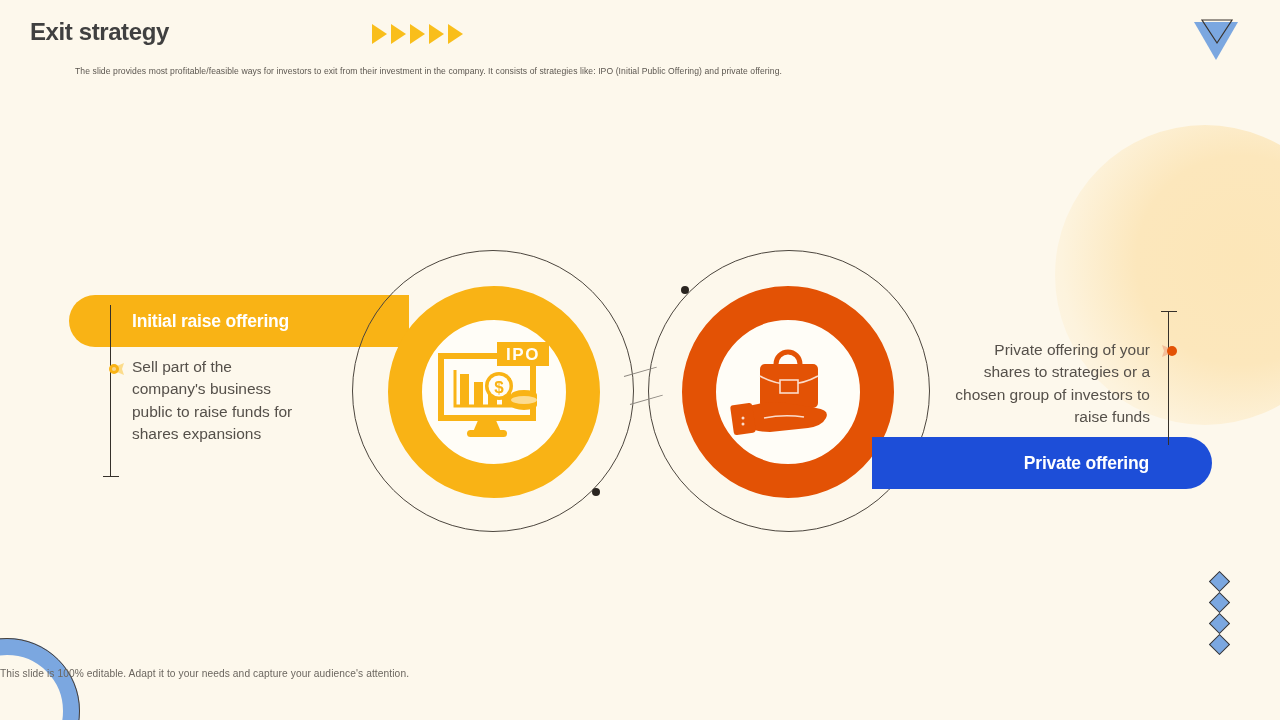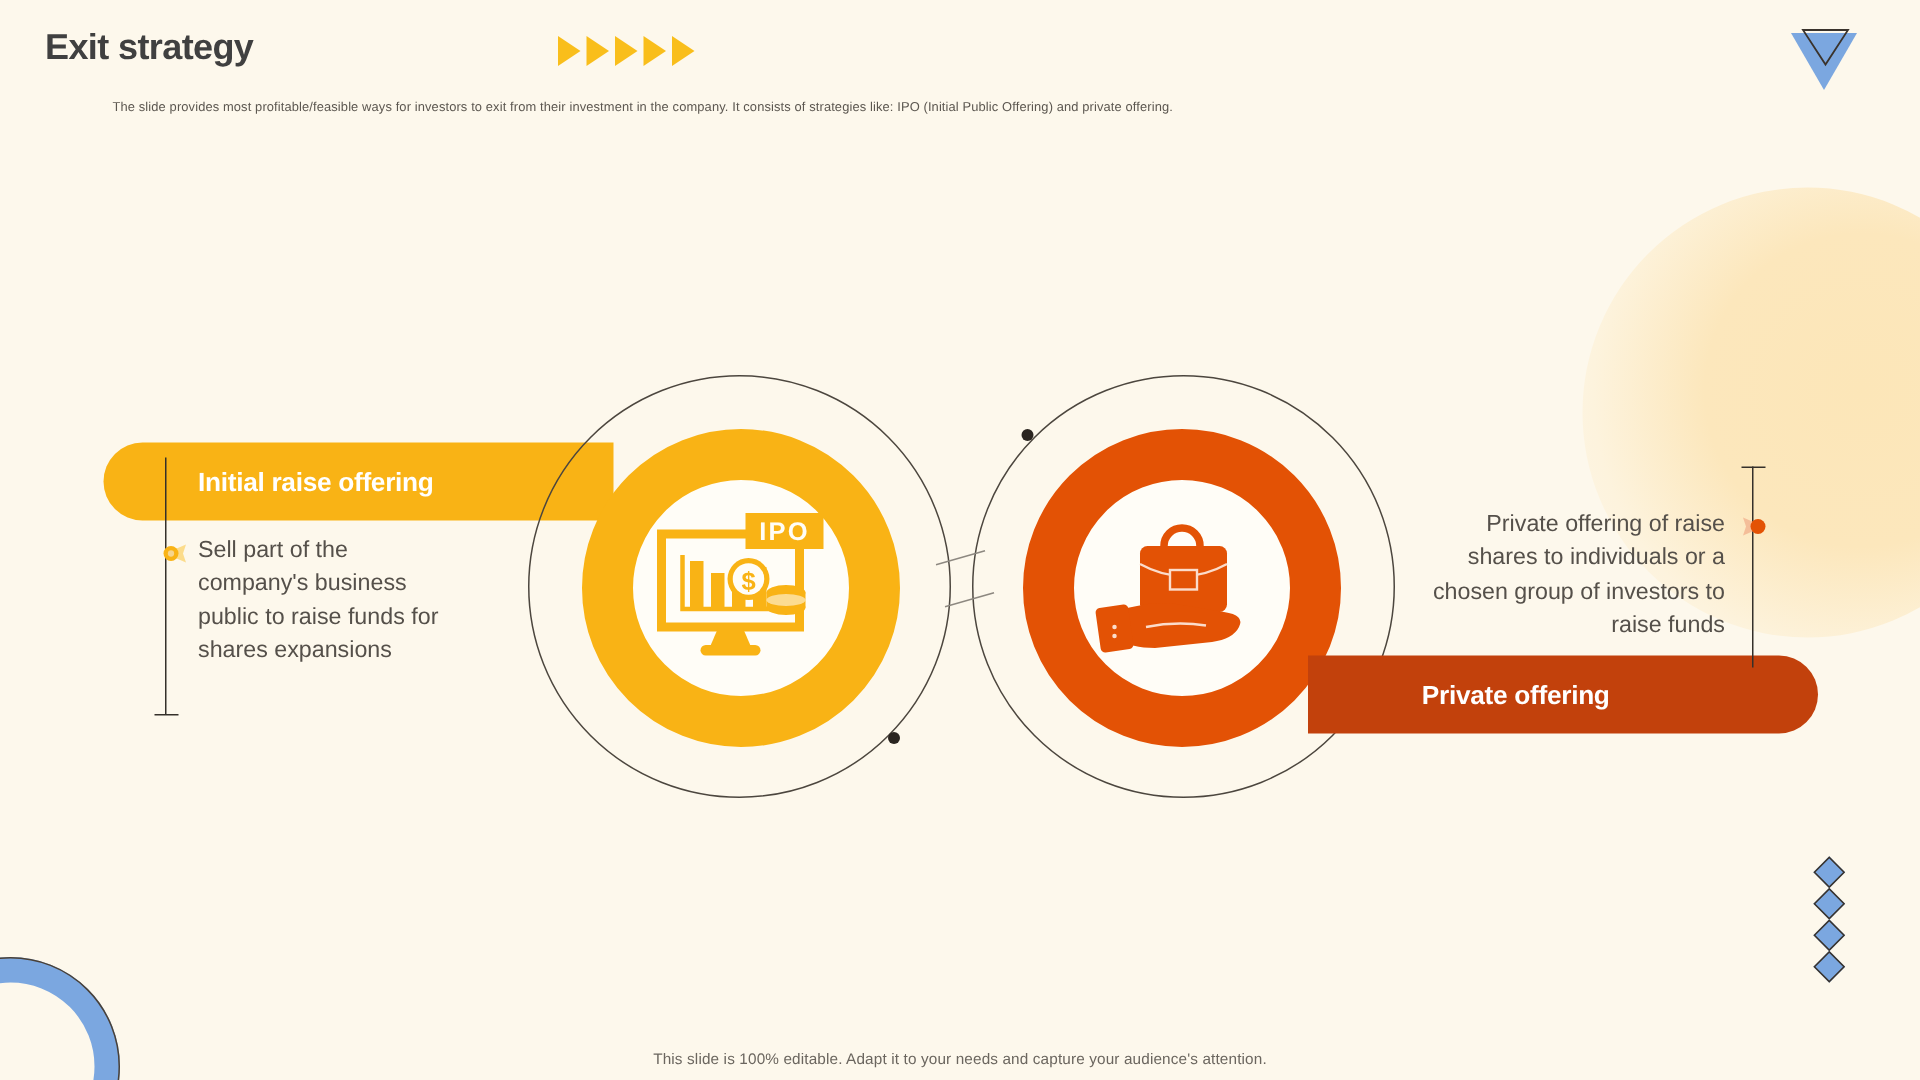--- a/index.html
+++ b/index.html
@@ -72,22 +72,22 @@
   
   .pill{
     position:absolute;height:52px;display:flex;align-items:center;
     color:#FFFFFF;font-size:17.5px;font-weight:bold;letter-spacing:-0.2px;
   }
   .pill.left{
     left:69px;top:295px;width:340px;background:#F9B315;
     border-radius:26px 0 0 26px;justify-content:flex-start;padding-left:63px;box-sizing:border-box;
   }
   .pill.right{
-    left:872px;top:437px;width:340px;background:#c2410c;
-    border-radius:0 26px 26px 0;justify-content:center;padding-right:63px;box-sizing:border-box;
+    left:872px;top:437px;width:340px;background:#1d4ed8;
+    border-radius:0 26px 26px 0;justify-content:flex-end;padding-right:63px;box-sizing:border-box;
   }
 
   
   .desc{
     position:absolute;font-size:15.5px;line-height:22.3px;color:#55504A;
   }
   .desc.left{left:132px;top:356px;width:175px;text-align:left;}
   .desc.right{left:950px;top:339px;width:200px;text-align:right;}
 
   .conn{position:absolute;width:1px;background:#35302A;}
@@ -104,21 +104,21 @@
   
   .diamonds{position:absolute;left:1212px;top:574px;}
   .dia{
     position:absolute;width:13px;height:13px;
     background:#7BA7E0;border:1px solid #3A332C;
     transform:rotate(45deg);
   }
 
   
   .footer{
-    position:absolute;left:0;top:701px;width:1280px;text-align:center;
+    position:absolute;left:0;top:668px;width:1280px;text-align:left;
     font-size:10.2px;color:#6B665F;letter-spacing:0.1px;
   }
 </style>
 </head>
 <body>
 
 <div class="slide">
 
   <div class="bg-glow"></div>
   <div class="bl-ring"></div>
@@ -223,21 +223,21 @@
   <div class="conn right"></div>
   <div class="conn-cap r-top"></div>
 
   <div class="marker right">
     <svg width="26" height="18" viewBox="0 0 26 18">
       <path d="M20,9 L6,3 L8,9 L6,15 Z" fill="#F3B995" opacity="0.9"></path>
       <circle cx="16" cy="9" r="5" fill="#E35205"></circle>
     </svg>
   </div>
 
-  <div class="desc right">Private offering of raise shares to individuals or a chosen group of investors to raise funds</div>
+  <div class="desc right">Private offering of your shares to strategies or a chosen group of investors to raise funds</div>
 
   <div class="diamonds">
     <div class="dia" style="left:0;top:0;"></div>
     <div class="dia" style="left:0;top:21px;"></div>
     <div class="dia" style="left:0;top:42px;"></div>
     <div class="dia" style="left:0;top:63px;"></div>
   </div>
 
   <div class="footer">This slide is 100% editable. Adapt it to your needs and capture your audience's attention.</div>
 

